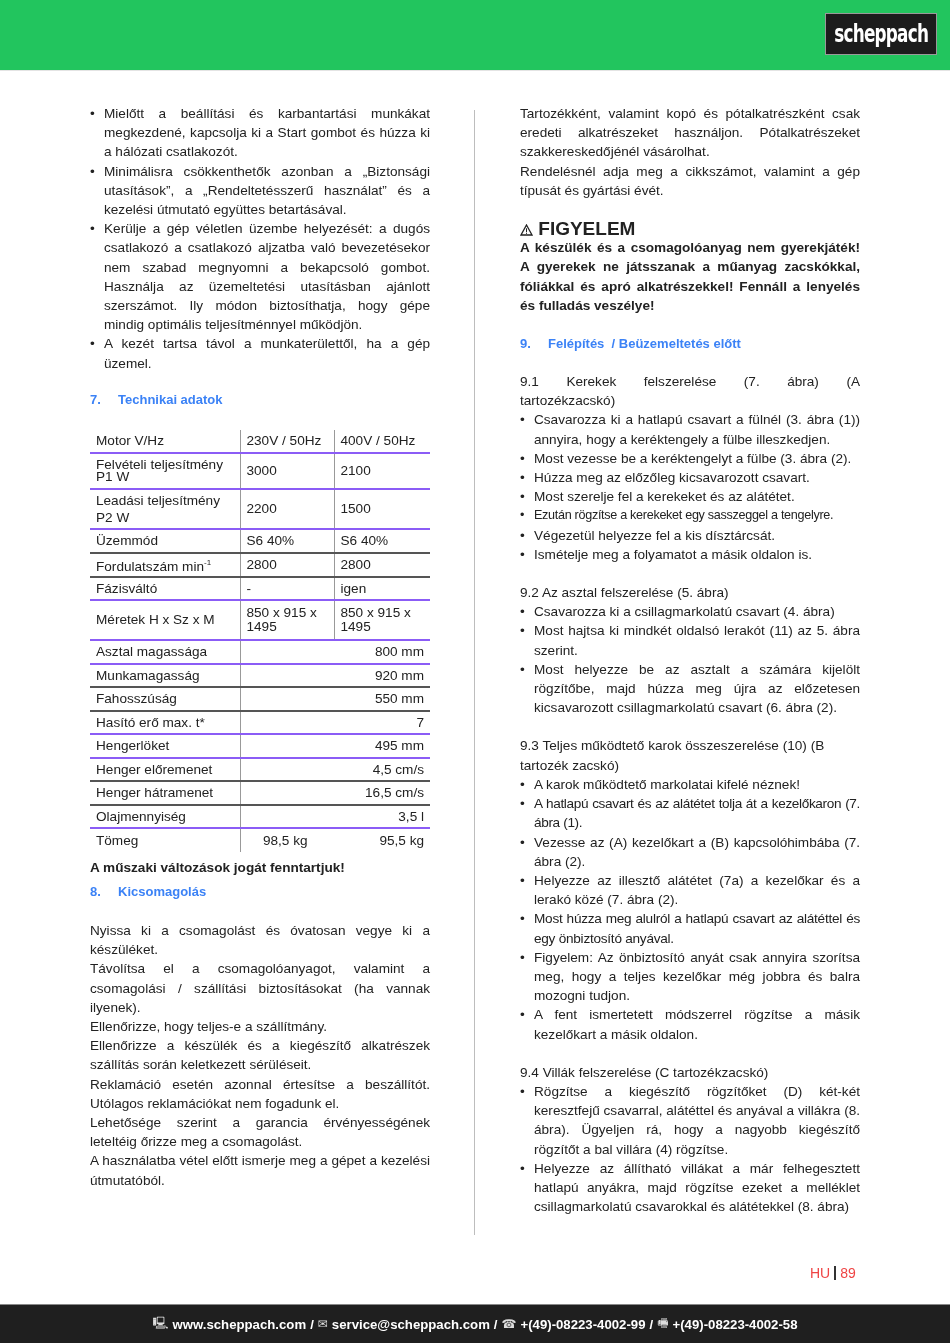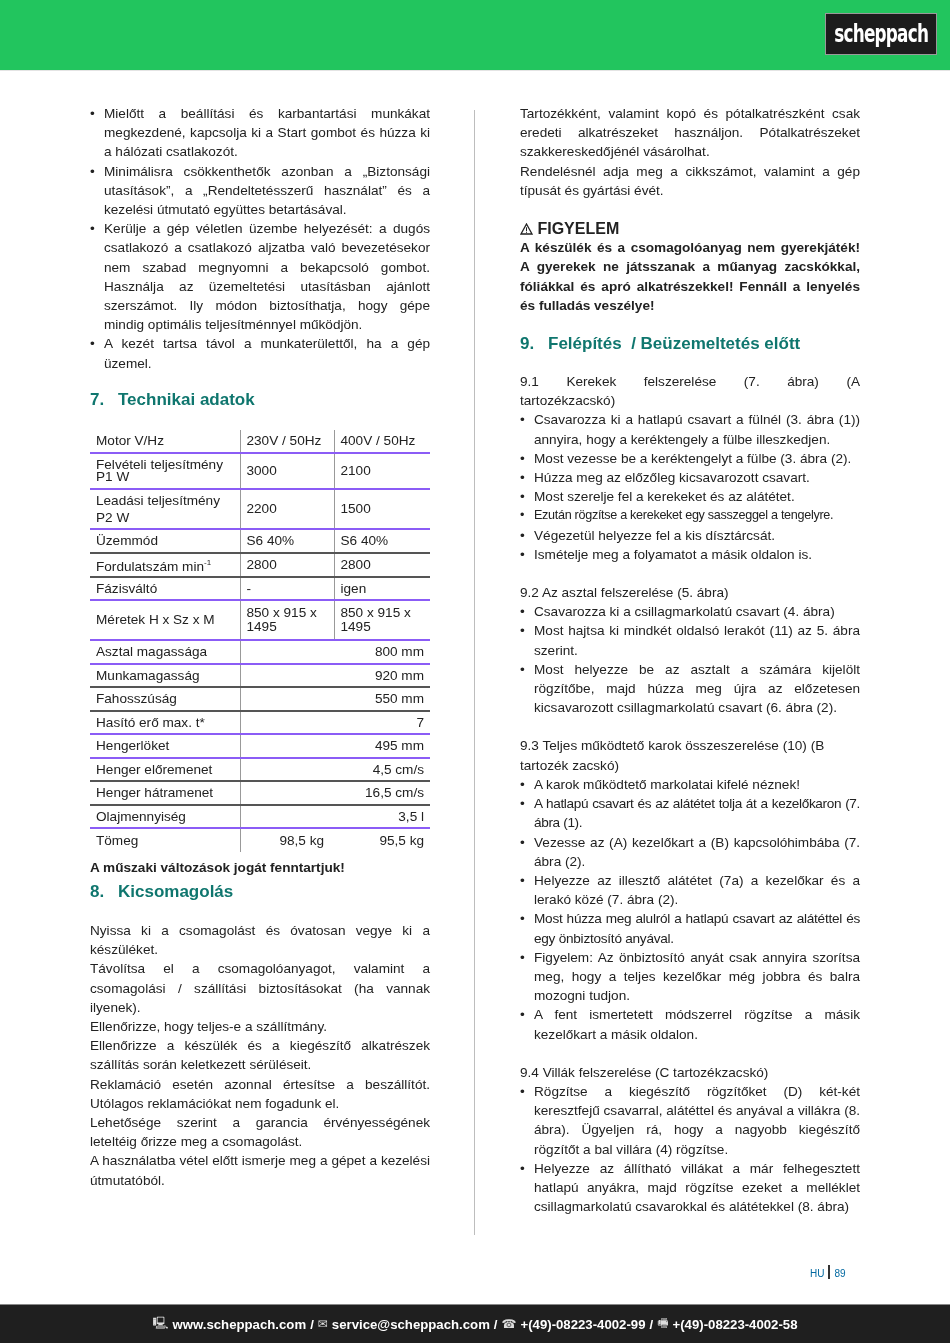--- a/index.html
+++ b/index.html
@@ -15,45 +15,45 @@
   .col-right { left: 520px; width: 340px; }
 
   .col-divider { position: absolute; left: 474px; top: 110px; width: 1px; height: 1125px; background: #bdbdbd; }
 
   ul.bullets { list-style: none; }
   ul.bullets li { position: relative; padding-left: 14px; text-align: justify; }
   ul.bullets li::before { content: "•"; position: absolute; left: 0; top: 0; }
 
   p.just { text-align: justify; }
 
-  h2.sec { font-size: 17px; font-weight: bold; color: #0f766e; line-height: 24px; }
+  h2.sec { font-size: 13px; font-weight: bold; color: #3b82f6; line-height: 24px; }
   h2.sec .num { display: inline-block; width: 28px; }
 
   h3.sub { font-size: 13.6px; font-weight: normal; line-height: 19.2px; }
   .justify-last { text-align: justify; text-align-last: justify; }
 
-  .warn-title { font-weight: bold; font-size: 16px; }
+  .warn-title { font-weight: bold; font-size: 19px; }
   .warn-body { font-weight: bold; text-align: justify; }
 
   table.spec { border-collapse: collapse; width: 340px; font-size: 13.6px; margin-top: 0; }
   table.spec td { border-bottom: 2px solid #8b5cf6; padding: 2px 6px; vertical-align: middle; line-height: 14px; }
   table.spec td.lbl { width: 150px; }
   table.spec td.c1 { width: 94px; border-left: 1px solid #999; }
   table.spec td.c2 { width: 96px; border-left: 1px solid #999; }
   table.spec td.span { border-left: 1px solid #999; text-align: right; }
   table.spec tr.h23 td { height: 23.5px; }
   table.spec tr.h36 td { height: 36px; }
   table.spec tr.h40 td { height: 40px; }
   table.spec tr.dark td { border-bottom-color: #555; }
   table.spec tr.last td { border-bottom: none; }
   sup { font-size: 8px; vertical-align: 6px; }
 
   .bold-note { font-weight: bold; font-size: 13.6px; }
 
-  .page-num { position: absolute; left: 810px; top: 1265px; font-size: 10px; color: #0369a1; }
+  .page-num { position: absolute; left: 810px; top: 1265px; font-size: 14px; color: #ef4444; }
   .page-num .bar { display: inline-block; width: 2px; height: 14px; background: #333; margin: 0 4px; vertical-align: -2px; }
 
   .footer { position: absolute; left: 0; top: 1304px; width: 950px; height: 39px; background: #1f1f1f; border-top: 1px solid #888; color: #fff; font-weight: bold; font-size: 13.2px; display: flex; align-items: center; justify-content: center; gap: 4px; }
   .footer .ic { font-weight: normal; font-size: 12px; color: #ddd; }
 </style>
 </head>
 <body>
 
 <div class="header-band">
   <div class="logo">
@@ -139,21 +139,21 @@
     <tr class="h23 dark">
       <td class="lbl">Henger hátramenet</td>
       <td class="span" colspan="2">16,5 cm/s</td>
     </tr>
     <tr class="h23">
       <td class="lbl">Olajmennyiség</td>
       <td class="span" colspan="2">3,5 l</td>
     </tr>
     <tr class="h23 last">
       <td class="lbl">Tömeg</td>
-      <td class="span" style="text-align:right;padding-right:10px;">98,5 kg</td>
+      <td class="span" style="text-align:center;padding-right:10px;">98,5 kg</td>
       <td style="text-align:right;">95,5 kg</td>
     </tr>
   </tbody>
     </table>
 
   <div class="bold-note" style="margin-top:6px;">A műszaki változások jogát fenntartjuk!</div>
 
   <h2 class="sec" style="margin-top:3px;">
     <span class="num">8.</span><span>Kicsomagolás</span>
   </h2>

